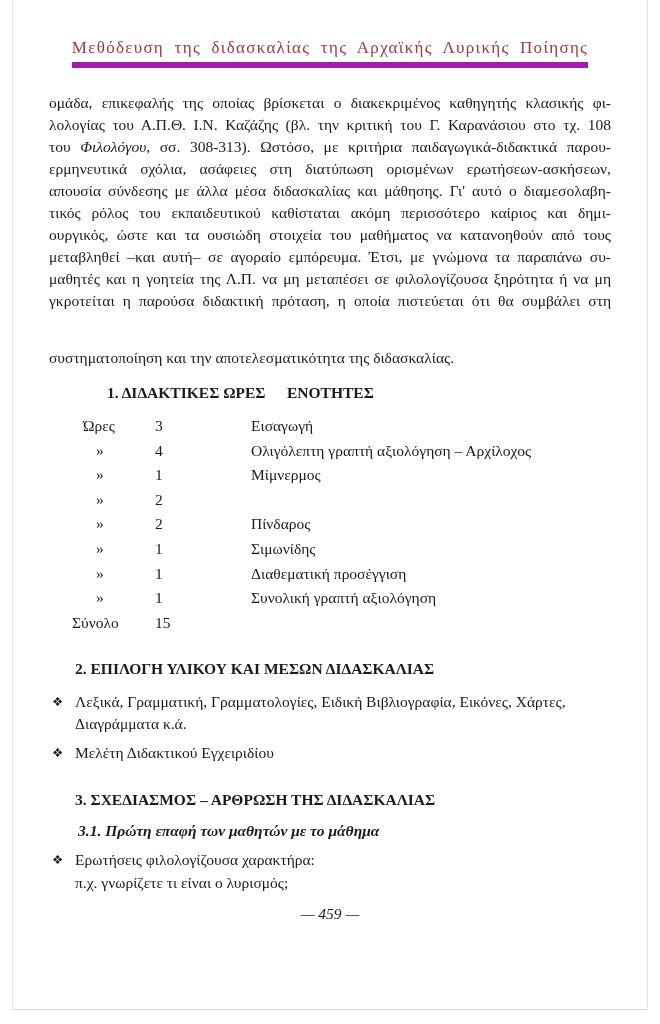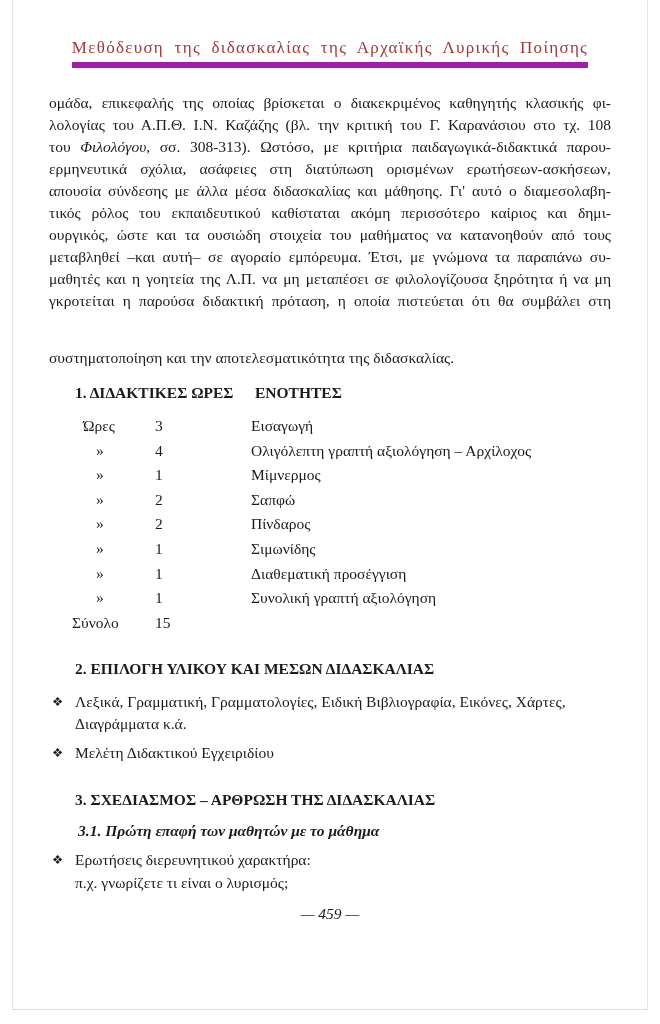--- a/index.html
+++ b/index.html
@@ -42,21 +42,21 @@
   .red-heading {
     margin-top: 16px;
     color: #c2272d;
     font-weight: bold;
     font-size: 16.5px;
     letter-spacing: 0.2px;
   }
 
   
   .hours-head { margin-top: 15px; display: flex; font-weight: bold; font-size: 15.5px; padding-left: 26px; }
-  .hours-head .hc1 { width: 180px; }
+  .hours-head .hc1 { width: 180px; margin-left: 32px; }
   .hours-table { margin-top: 12px; font-size: 15.5px; }
   .hrow { display: grid; grid-template-columns: 106px 96px 1fr; line-height: 24.6px; }
   .c1 { padding-left: 34px; }
   .c1.g { padding-left: 47px; }
   .c1.t { padding-left: 23px; }
 
   
   .black-heading { font-weight: bold; font-size: 15.5px; padding-left: 26px; }
   .mt26 { margin-top: 25px; }
   .mt27 { margin-top: 27px; }
@@ -126,21 +126,20 @@
         <span class="c3">Ολιγόλεπτη γραπτή αξιολόγηση – Αρχίλοχος</span>
       </div>
       <div class="hrow">
         <span class="c1 g">»</span>
         <span class="c2">1</span>
         <span class="c3">Μίμνερμος</span>
       </div>
       <div class="hrow">
         <span class="c1 g">»</span>
         <span class="c2">2</span>
-        <span class="c3">Σαπφώ</span>
       </div>
       <div class="hrow">
         <span class="c1 g">»</span>
         <span class="c2">2</span>
         <span class="c3">Πίνδαρος</span>
       </div>
       <div class="hrow">
         <span class="c1 g">»</span>
         <span class="c2">1</span>
         <span class="c3">Σιμωνίδης</span>
@@ -175,21 +174,21 @@
       </div>
     </div>
 
     <div class="black-heading mt27">3. ΣΧΕΔΙΑΣΜΟΣ – ΑΡΘΡΩΣΗ ΤΗΣ ΔΙΔΑΣΚΑΛΙΑΣ</div>
 
     <div class="subsection">3.1. Πρώτη επαφή των μαθητών με το μάθημα</div>
 
     <div class="single-bullet">
       <div class="bullet-row" style="margin-bottom:0;">
         <span class="bullet-glyph">❖</span>
-        <span class="bullet-text">Ερωτήσεις διερευνητικού χαρακτήρα:</span>
+        <span class="bullet-text">Ερωτήσεις φιλολογίζουσα χαρακτήρα:</span>
       </div>
     </div>
 
     <div class="continuation">π.χ. γνωρίζετε τι είναι ο λυρισμός;</div>
 
     <div class="page-number">— 459 —</div>
 
   </div>
 </div>
 

